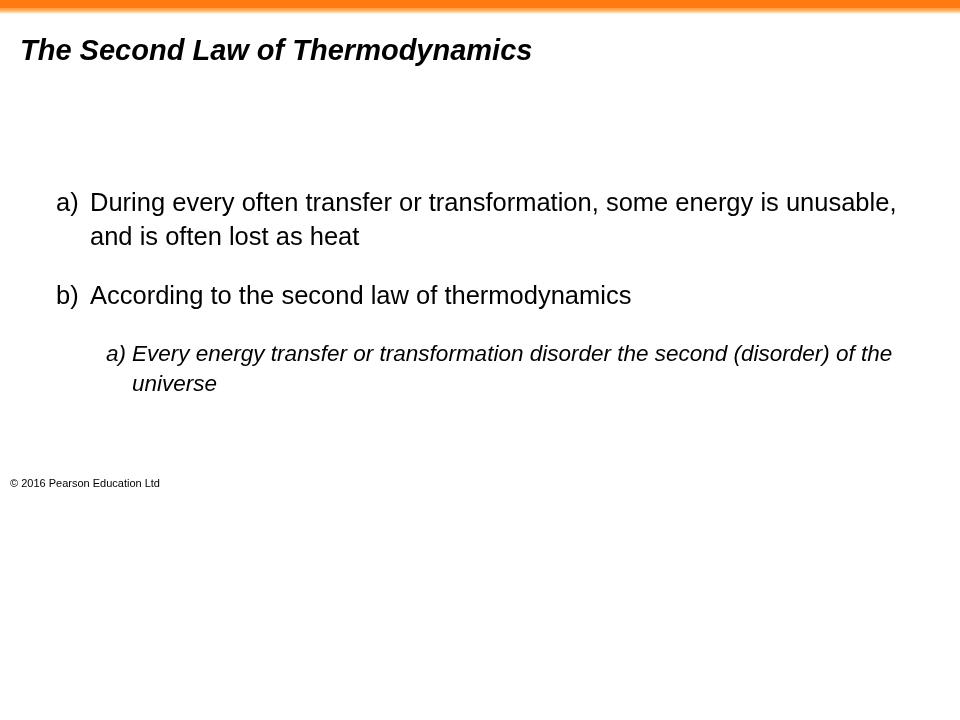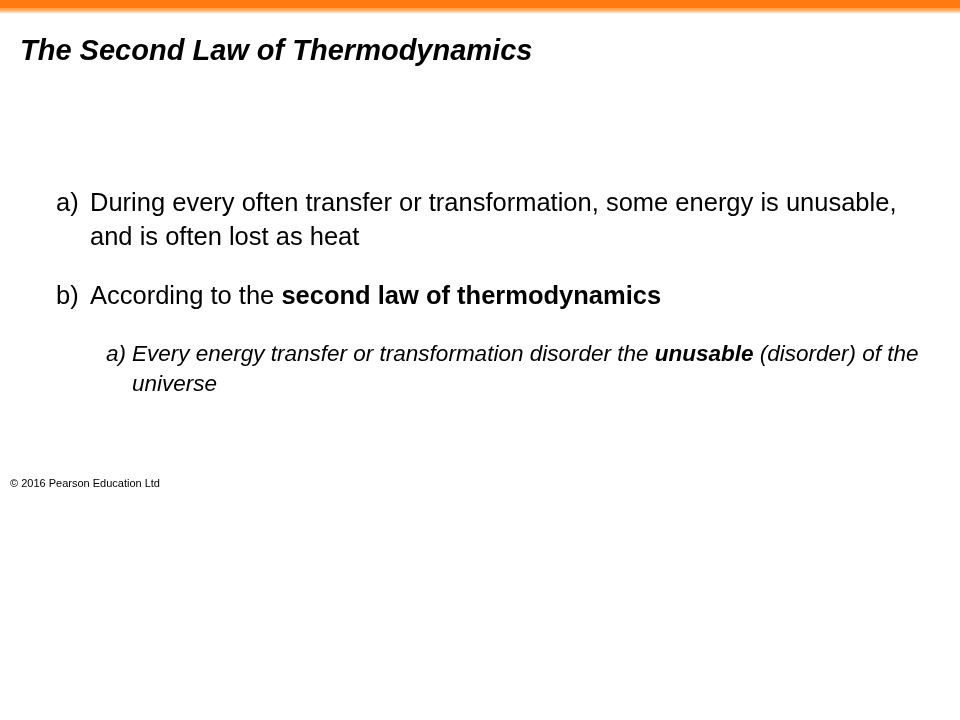--- a/index.html
+++ b/index.html
@@ -80,21 +80,21 @@
     margin-left: 50px;
     margin-top: 18px;
   }
   .level2 .marker {
     flex: 0 0 auto;
     width: 26px;
   }
   .level2 .text {
     flex: 1 1 auto;
   }
-  b.strong { font-weight: bold; }
+  b.strong { font-weight: normal; }
   .footer {
     position: absolute;
     left: 10px;
     bottom: 16px;
     font-size: 11px;
     color: #000000;
     font-family: "Liberation Sans", sans-serif;
   }
 </style>
 </head>
@@ -114,20 +114,20 @@
       <span class="text"><span>During every often transfer or transformation, some energy is unusable, and is often lost as heat</span></span>
     </div>
 
     <div class="level1">
       <span class="marker">b)</span>
       <span class="text"><span>According to the </span><b class="strong">second law of thermodynamics</b><span></span></span>
     </div>
 
     <div class="level2">
       <span class="marker">a)</span>
-      <span class="text"><span>Every energy transfer or transformation disorder the </span><b class="strong">unusable</b><span> (disorder) of the universe</span></span>
+      <span class="text"><span>Every energy transfer or transformation disorder the </span><b class="strong">second</b><span> (disorder) of the universe</span></span>
     </div>
 
   </div>
 
   <div class="footer">© 2016 Pearson Education Ltd</div>
 
 </div>
 
 </body></html>

